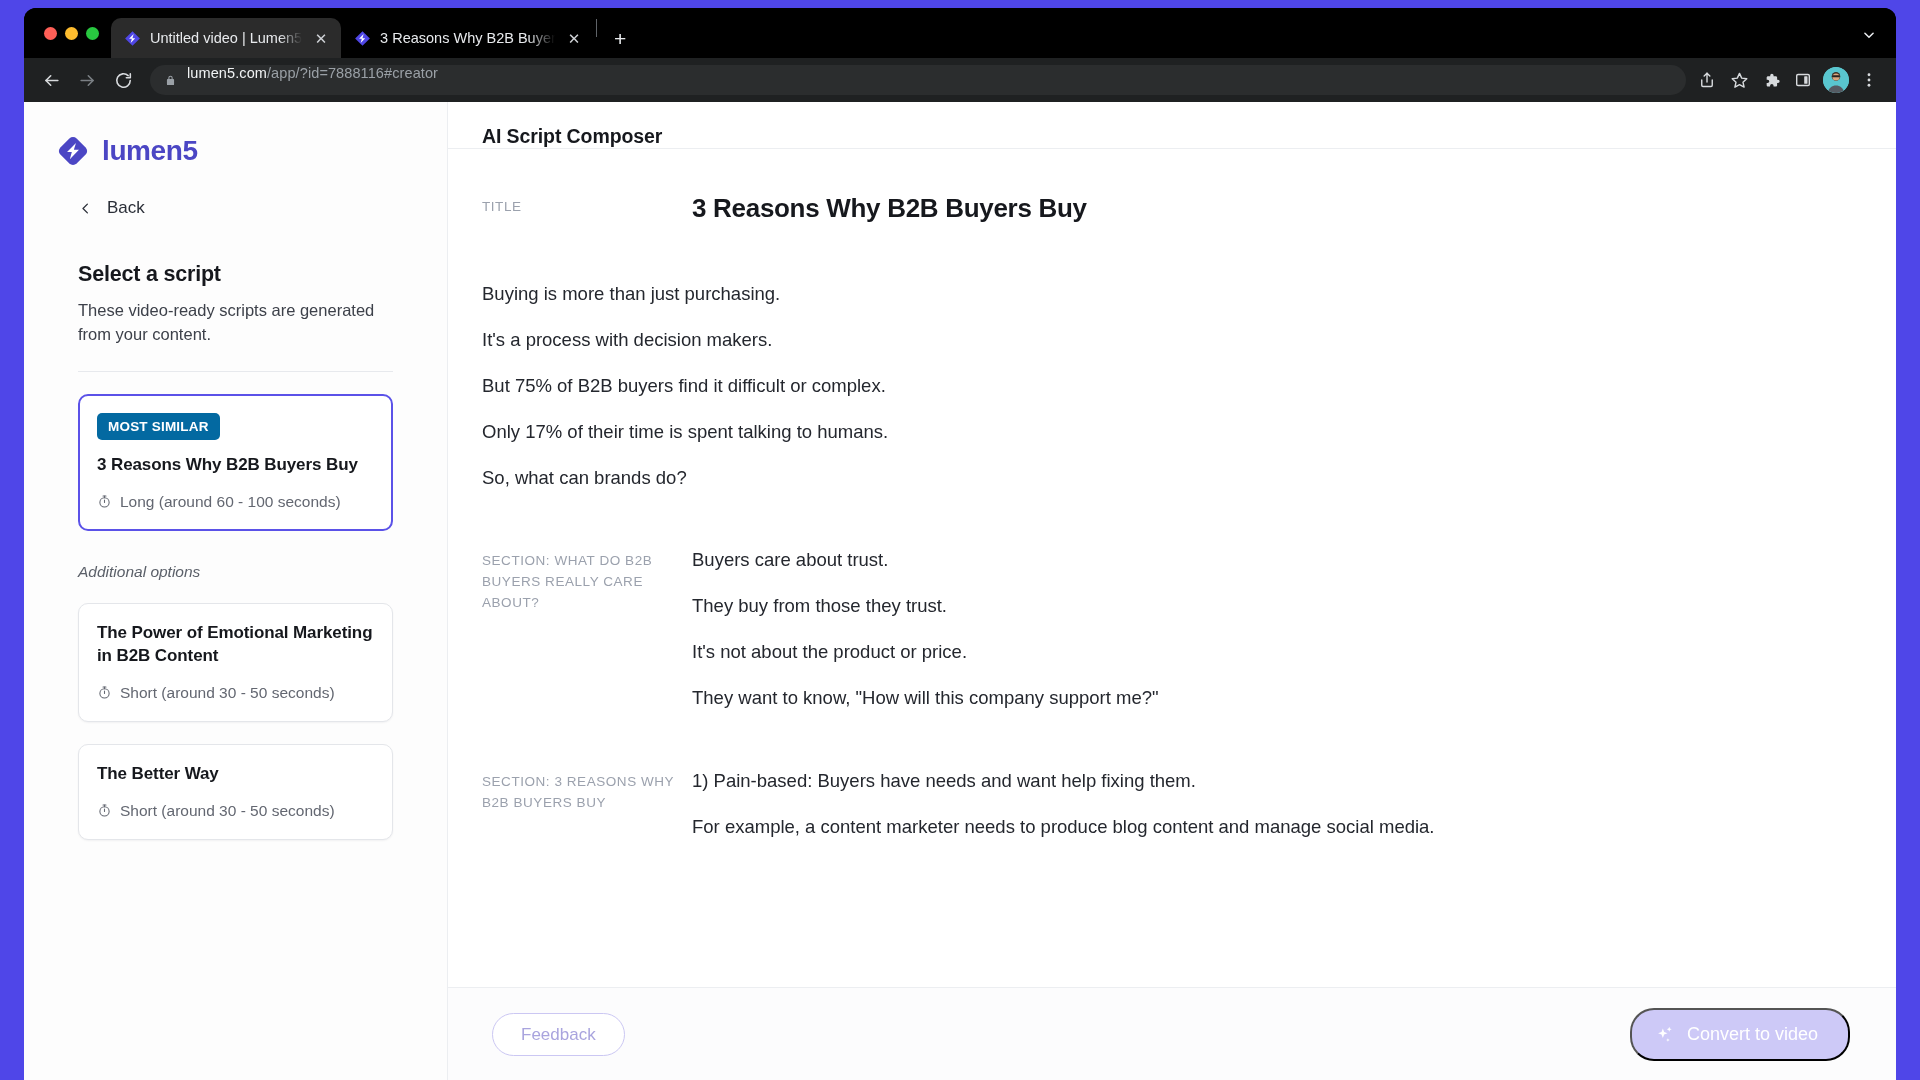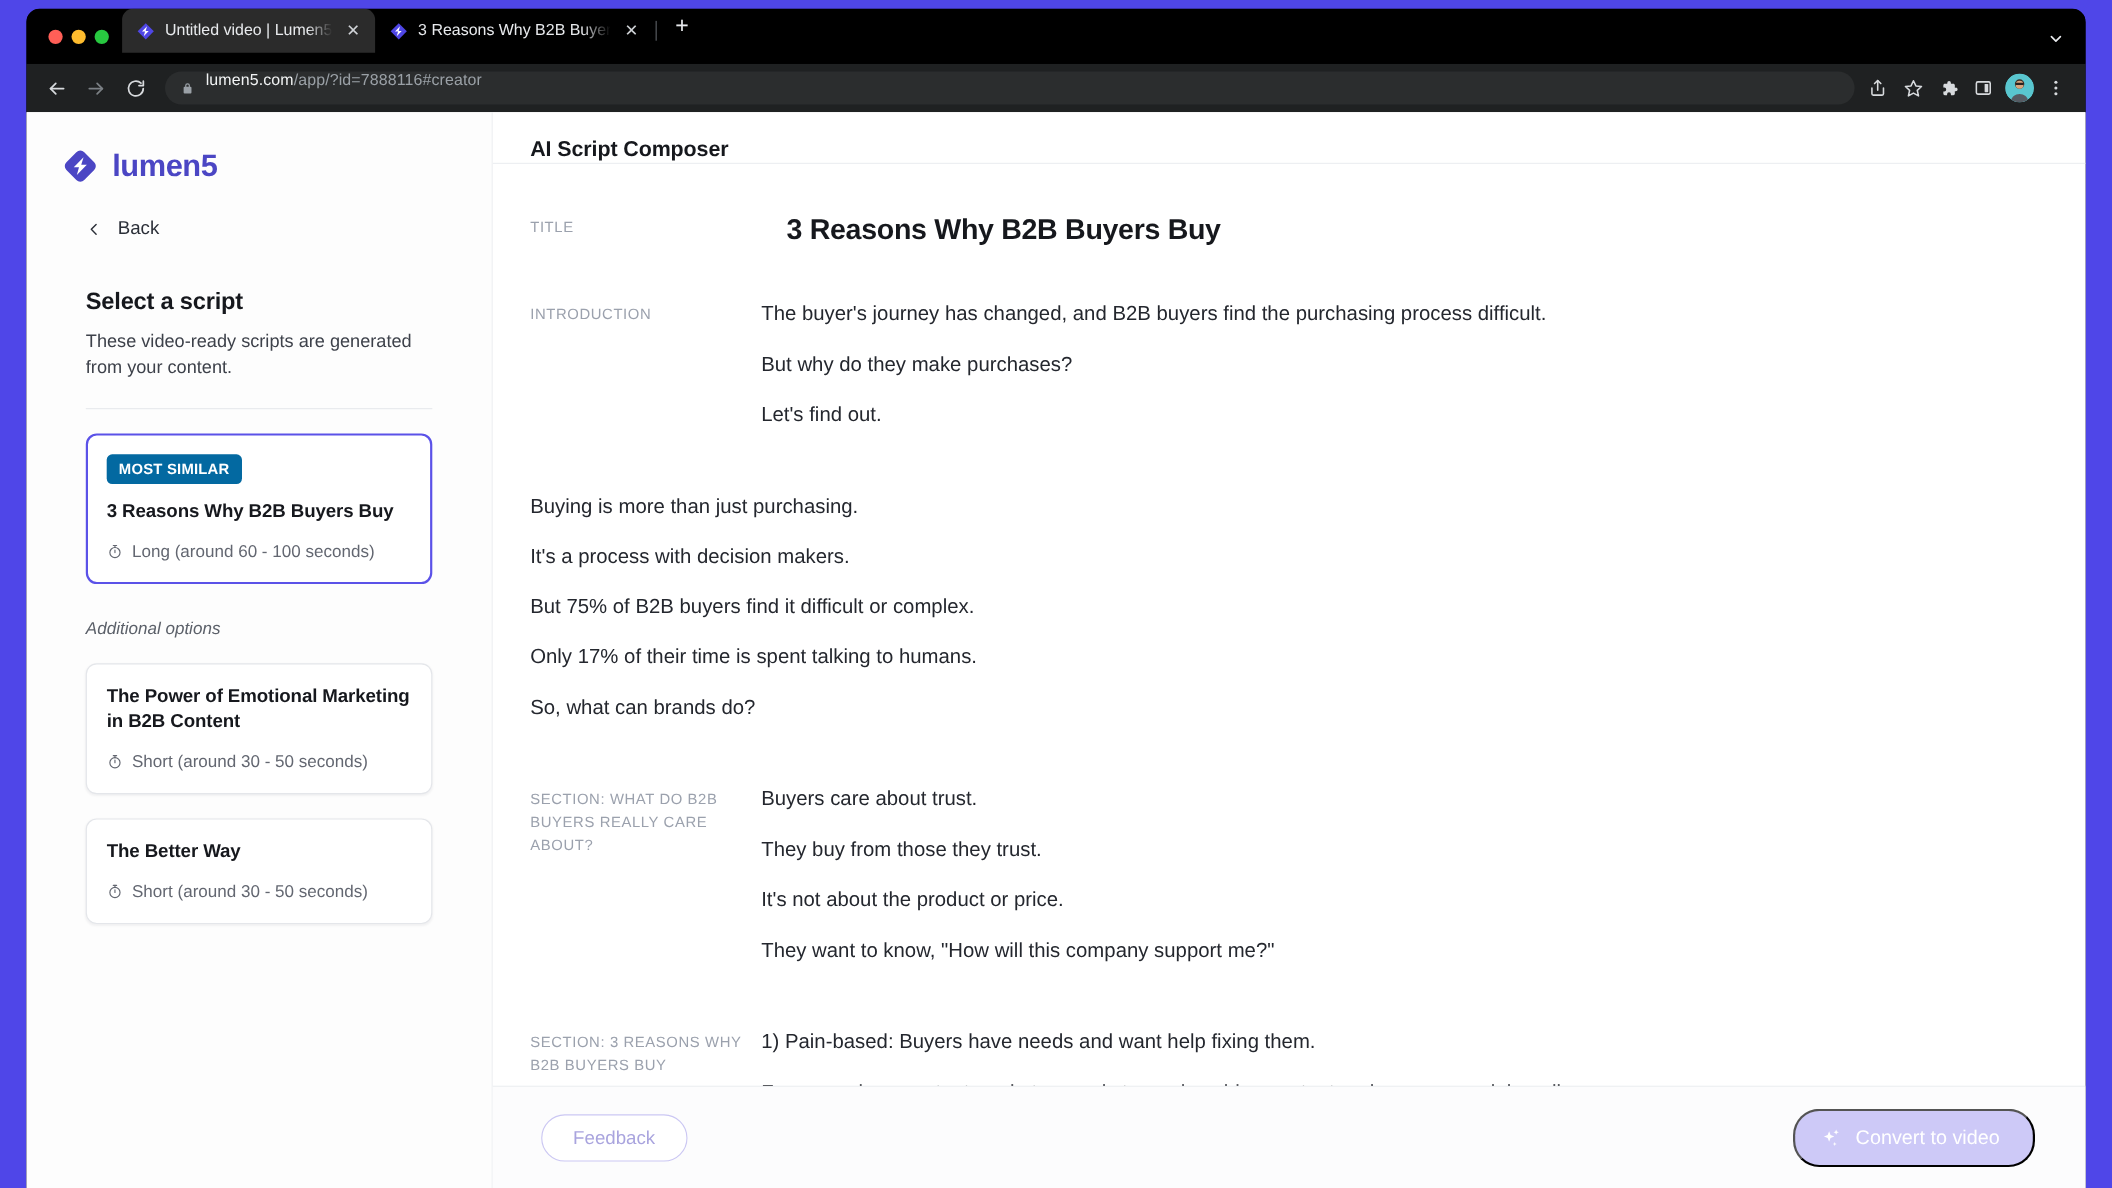--- a/index.html
+++ b/index.html
@@ -27,20 +27,21 @@
     overflow: hidden;
     display: flex;
     flex-direction: column;
   }
 
   
   #tab-strip {
     height: 50px;
     background: #000000;
     display: flex;
+    align-items: flex-end;
     padding-left: 14px;
     position: relative;
     flex: 0 0 auto;
   }
   .traffic-lights {
     display: flex; align-items: center; gap: 8px;
     height: 50px; padding: 0 12px 0 6px;
   }
   .dot { width: 13px; height: 13px; border-radius: 50%; }
   .dot.red { background: #ff5f57; }
@@ -294,21 +295,21 @@
     font-size: 26px; font-weight: 700; color: #16181d;
     letter-spacing: -.3px;
   }
   .row-line {
     font-size: 18.5px;
     color: #24272e;
     line-height: 1.4;
   }
   .row-line + .row-line { margin-top: 20px; }
 
-  .rs-title { padding-top: 44px; gap: 23px; }
+  .rs-title { padding-top: 44px; }
   .rs-intro { padding-top: 48px; }
   .rs-sec   { padding-top: 57px; }
 
   
   #footer {
     height: 92px;
     flex: 0 0 auto;
     background: #fcfcfd;
     display: flex; align-items: center; justify-content: space-between;
     padding: 0 46px 0 44px;
@@ -530,28 +531,20 @@
 
         <div id="script-scroll">
 
           <div class="script-row rs-title">
             <div class="row-label">TITLE</div>
             <div class="row-content">
               <div class="row-title-text">3 Reasons Why B2B Buyers Buy</div>
             </div>
           </div>
 
-          <div class="script-row rs-intro">
-            <div class="row-label">INTRODUCTION</div>
-            <div class="row-content">
-              <div class="row-line">The buyer's journey has changed, and B2B buyers find the purchasing process difficult.</div>
-              <div class="row-line">But why do they make purchases?</div>
-              <div class="row-line">Let's find out.</div>
-            </div>
-          </div>
 
           <div class="script-row rs-sec">
             <div class="row-content">
               <div class="row-line">Buying is more than just purchasing.</div>
               <div class="row-line">It's a process with decision makers.</div>
               <div class="row-line">But 75% of B2B buyers find it difficult or complex.</div>
               <div class="row-line">Only 17% of their time is spent talking to humans.</div>
               <div class="row-line">So, what can brands do?</div>
             </div>
           </div>

